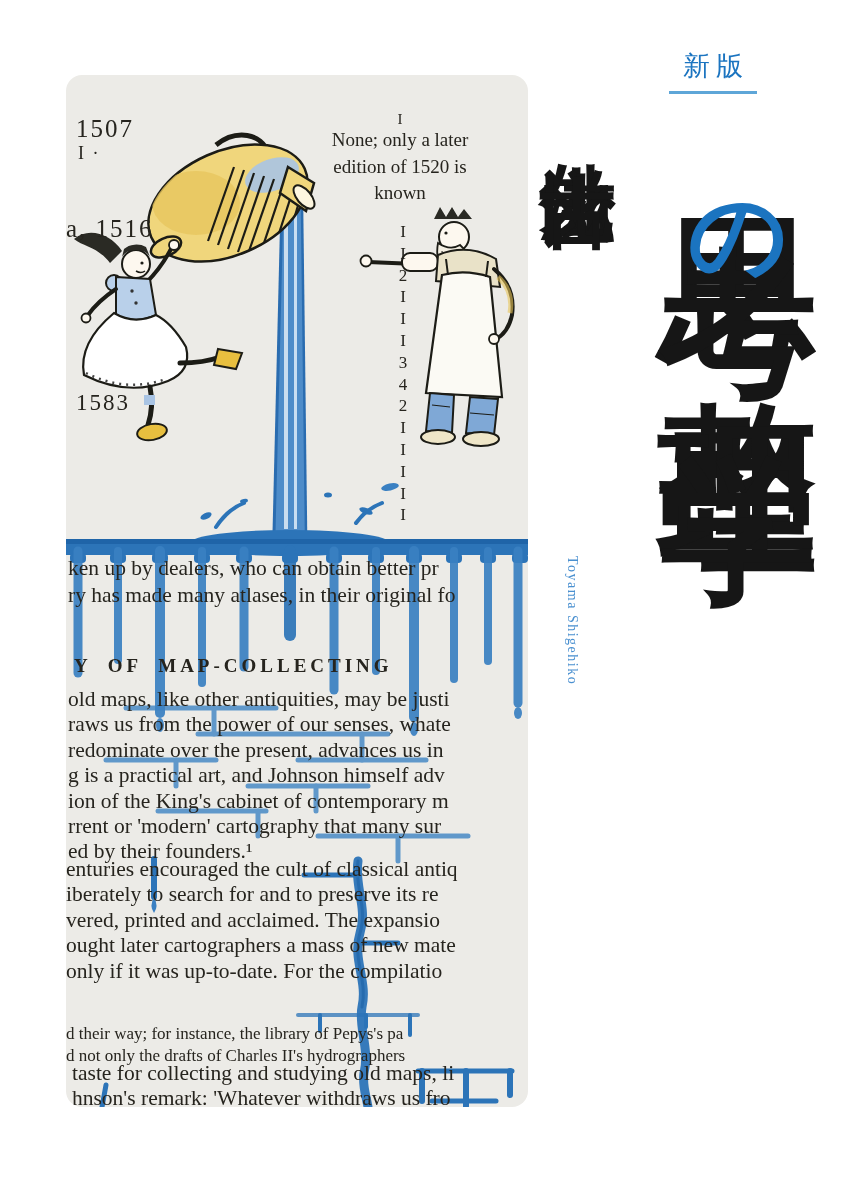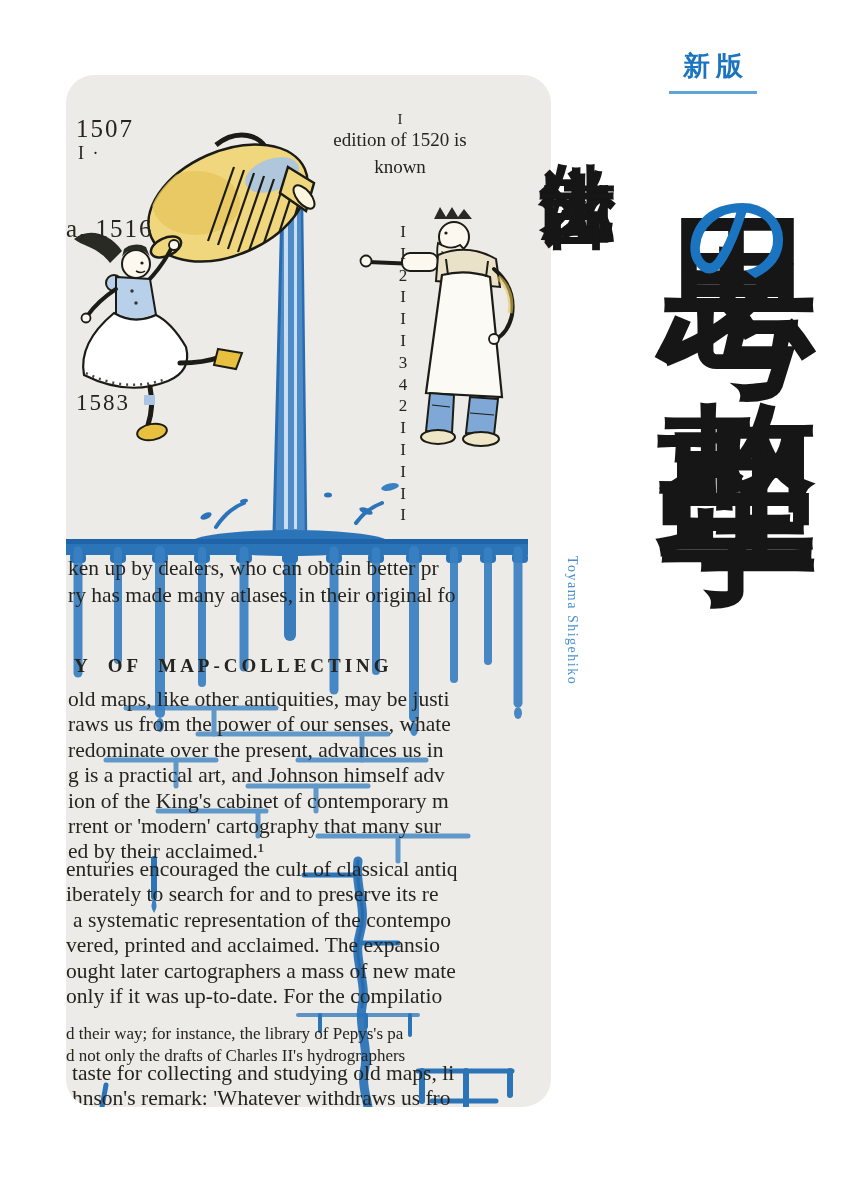--- a/index.html
+++ b/index.html
@@ -1,38 +1,38 @@
 <!DOCTYPE html>
 <html><head>
 <meta charset="utf-8">
 <style>
   html,body{margin:0;padding:0;background:#fff;}
   .cover{position:relative;width:852px;height:1200px;background:#ffffff;overflow:hidden;
          font-family:"Liberation Serif","DejaVu Serif",serif;}
   
   .panel{position:absolute;left:66px;top:75px;width:462px;height:1032px;
-         background:#ecebe7;border-radius:28px;overflow:hidden;padding-left:23px;}
+         background:#ecebe7;border-radius:16px;overflow:hidden;}
   .panel svg.art{position:absolute;left:0;top:0;z-index:0;}
   .ptext{position:absolute;z-index:1;color:#26241e;white-space:nowrap;}
   .marg{font-size:25px;letter-spacing:2px;}
   .note{left:198px;top:36px;width:272px;text-align:center;font-size:19px;line-height:26.5px;}
   .note .i-top{display:block;font-size:15px;line-height:16px;}
   .numcol{left:329px;top:146px;width:16px;font-size:17px;line-height:21.8px;
           text-align:center;white-space:pre-line;}
   .bookline{display:block;font-size:21.5px;line-height:25.4px;}
   .pre1{left:2px;top:481px;}  .pre2{left:2px;top:508px;}
   .heading{left:-4px;top:580px;font-size:19px;font-weight:600;letter-spacing:4px;word-spacing:8px;margin-left:12px;}
   .para1{left:2px;top:612px;}  .para2{left:0px;top:782px;line-height:25.8px;}
   .smalls{left:0px;top:948px;}
   .smalls .bookline{font-size:17px;line-height:21.5px;}
   .tail{left:6px;top:986px;}
   .para1 .bookline,.para2 .bookline,.tail .bookline{white-space:nowrap;}
   
   .badge-wrap{position:absolute;left:668px;top:48px;width:90px;text-align:center;z-index:2;}
-  .badge{color:#1b74c0;font-size:27px;font-weight:700;letter-spacing:6px;margin-right:-6px;}
+  .badge{color:#1b74c0;font-size:27px;font-weight:400;letter-spacing:6px;margin-right:-6px;}
   .badge-rule{width:88px;height:3px;background:#5ea6d8;margin:7px auto 0;}
   .title-v{position:absolute;left:648px;top:92px;writing-mode:vertical-rl;
            font-size:158px;line-height:1.15;letter-spacing:24px;font-weight:600;color:#161616;}
   .title-v .no{font-size:0.62em;color:#1b74c0;}
   .author-v{position:absolute;left:534px;top:102px;writing-mode:vertical-rl;
             font-size:76px;line-height:1.15;letter-spacing:3px;font-weight:600;color:#161616;}
   .romaji-v{position:absolute;left:564px;top:556px;writing-mode:vertical-rl;
             font-size:14px;letter-spacing:1.5px;color:#4a90d0;}
   .publisher{position:absolute;left:377px;top:1131px;font-size:29px;font-weight:700;
              letter-spacing:1px;color:#1c1a18;}
@@ -206,20 +206,21 @@
       </g>
     </svg>
 
     <span class="ptext marg" style="left:10px;top:40px;">1507</span>
     <span class="ptext marg" style="left:12px;top:68px;font-size:18px;">I ·</span>
     <span class="ptext marg" style="left:0px;top:140px;">a, 1516</span>
     <span class="ptext marg" style="left:10px;top:315px;font-size:23px;">1583</span>
 
     <div class="ptext note">
       <span class="i-top">I</span>
+      <span style="display:block">None; only a later</span>
       <span style="display:block">edition of 1520 is</span>
       <span style="display:block">known</span>
     </div>
 
     <div class="ptext numcol">I
 I
 2
 I
 I
 I
@@ -237,27 +238,26 @@
 
     <span class="ptext heading">Y OF MAP-COLLECTING</span>
 
     <div class="ptext para1">
       <span class="bookline">old maps, like other antiquities, may be justi</span>
       <span class="bookline">raws us from the power of our senses, whate</span>
       <span class="bookline">redominate over the present, advances us in</span>
       <span class="bookline">g is a practical art, and Johnson himself adv</span>
       <span class="bookline">ion of the King's cabinet of contemporary m</span>
       <span class="bookline">rrent or 'modern' cartography that many sur</span>
-      <span class="bookline">ed by their acclaimed.¹</span>
+      <span class="bookline">ed by their founders.¹</span>
     </div>
 
     <div class="ptext para2">
       <span class="bookline">enturies encouraged the cult of classical antiq</span>
       <span class="bookline">iberately to search for and to preserve its re</span>
-      <span class="bookline" style="padding-left:7px">a systematic representation of the contempo</span>
       <span class="bookline">vered, printed and acclaimed. The expansio</span>
       <span class="bookline">ought later cartographers a mass of new mate</span>
       <span class="bookline">only if it was up-to-date. For the compilatio</span>
     </div>
 
     <div class="ptext smalls">
       <span class="bookline">d their way; for instance, the library of Pepys's pa</span>
       <span class="bookline">d not only the drafts of Charles II's hydrographers</span>
     </div>
 

